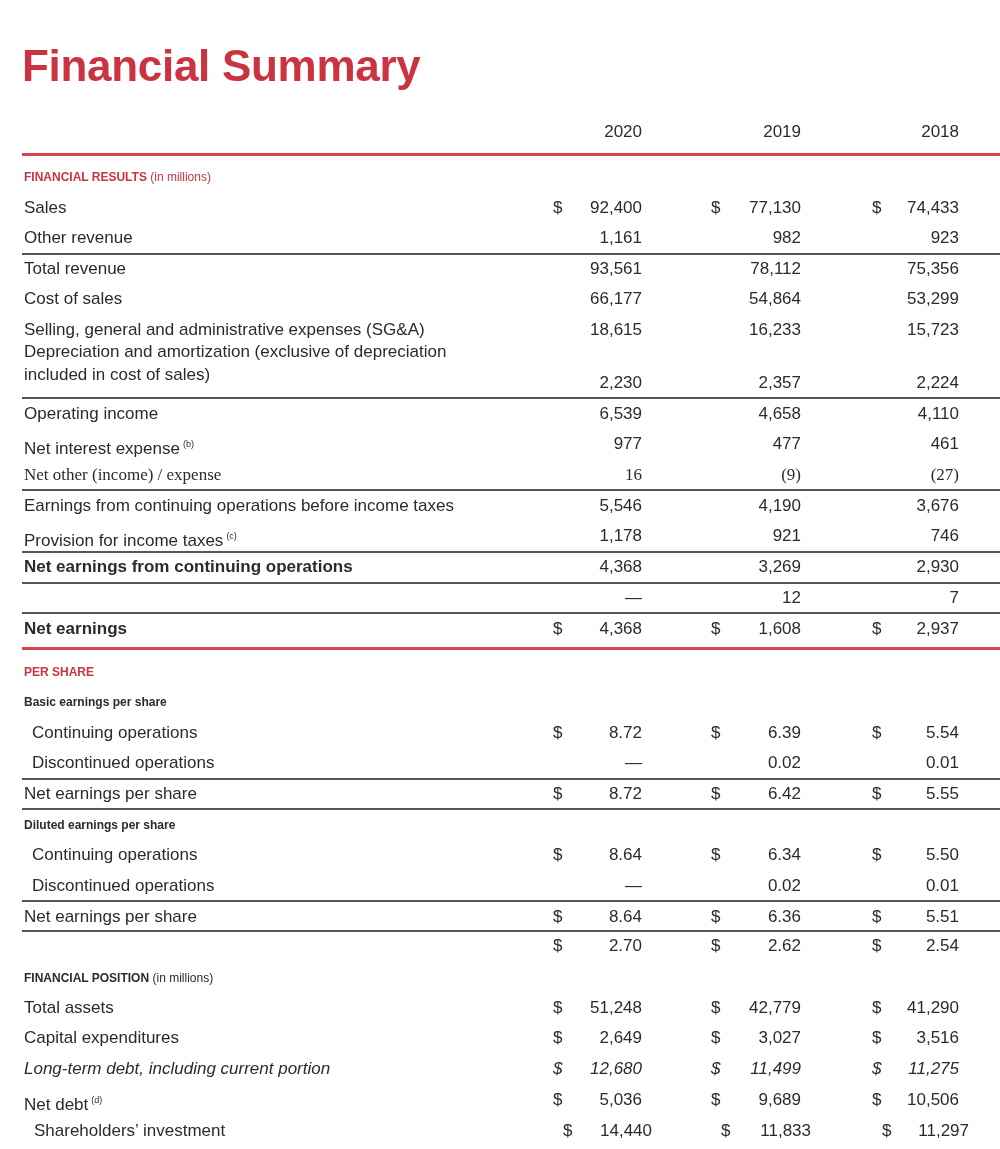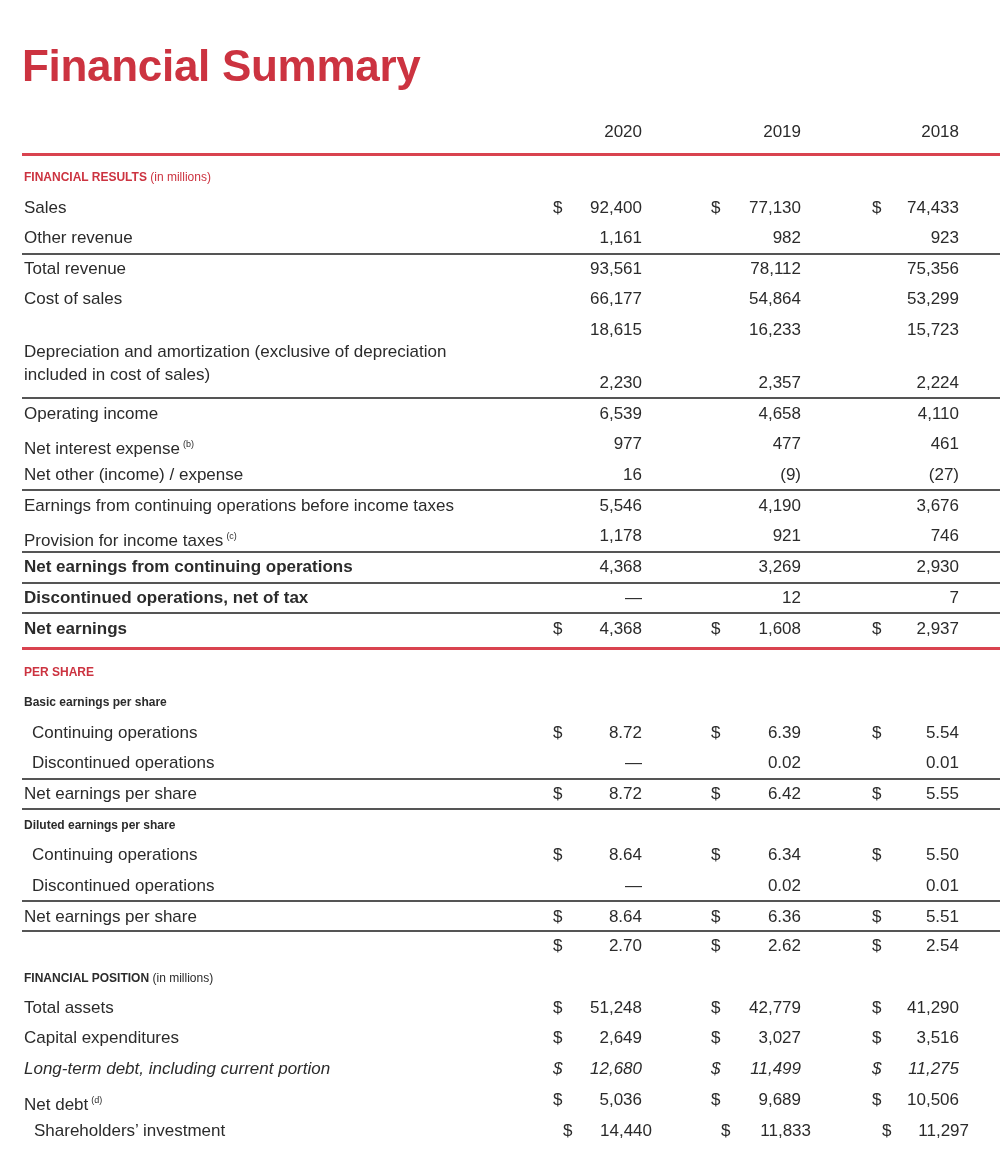--- a/index.html
+++ b/index.html
@@ -105,20 +105,21 @@
       <div class="cell c2019">
         <span class="dollar"></span>
         <span class="val">54,864</span>
       </div>
       <div class="cell c2018">
         <span class="dollar"></span>
         <span class="val">53,299</span>
       </div>
     </div>
     <div class="row" style="top: 315px;">
+      <span class="label">Selling, general and administrative expenses (SG&amp;A)</span>
       <div class="cell c2020">
         <span class="dollar"></span>
         <span class="val">18,615</span>
       </div>
       <div class="cell c2019">
         <span class="dollar"></span>
         <span class="val">16,233</span>
       </div>
       <div class="cell c2018">
         <span class="dollar"></span>
@@ -164,21 +165,21 @@
       </div>
       <div class="cell c2019">
         <span class="dollar"></span>
         <span class="val">477</span>
       </div>
       <div class="cell c2018">
         <span class="dollar"></span>
         <span class="val">461</span>
       </div>
     </div>
-    <div class="row" style="top: 460px;">
+    <div class="row" style="top: 460px; font-family: Liberation Serif, serif;">
       <span class="label">Net other (income) / expense</span>
       <div class="cell c2020">
         <span class="dollar"></span>
         <span class="val">16</span>
       </div>
       <div class="cell c2019">
         <span class="dollar"></span>
         <span class="val">(9)</span>
       </div>
       <div class="cell c2018">
@@ -225,21 +226,20 @@
       <div class="cell c2019">
         <span class="dollar"></span>
         <span class="val">3,269</span>
       </div>
       <div class="cell c2018">
         <span class="dollar"></span>
         <span class="val">2,930</span>
       </div>
     </div>
     <div class="row" style="top: 583px;">
-      <span class="label bold">Discontinued operations, net of tax</span>
       <div class="cell c2020">
         <span class="dollar"></span>
         <span class="val">—</span>
       </div>
       <div class="cell c2019">
         <span class="dollar"></span>
         <span class="val">12</span>
       </div>
       <div class="cell c2018">
         <span class="dollar"></span>

